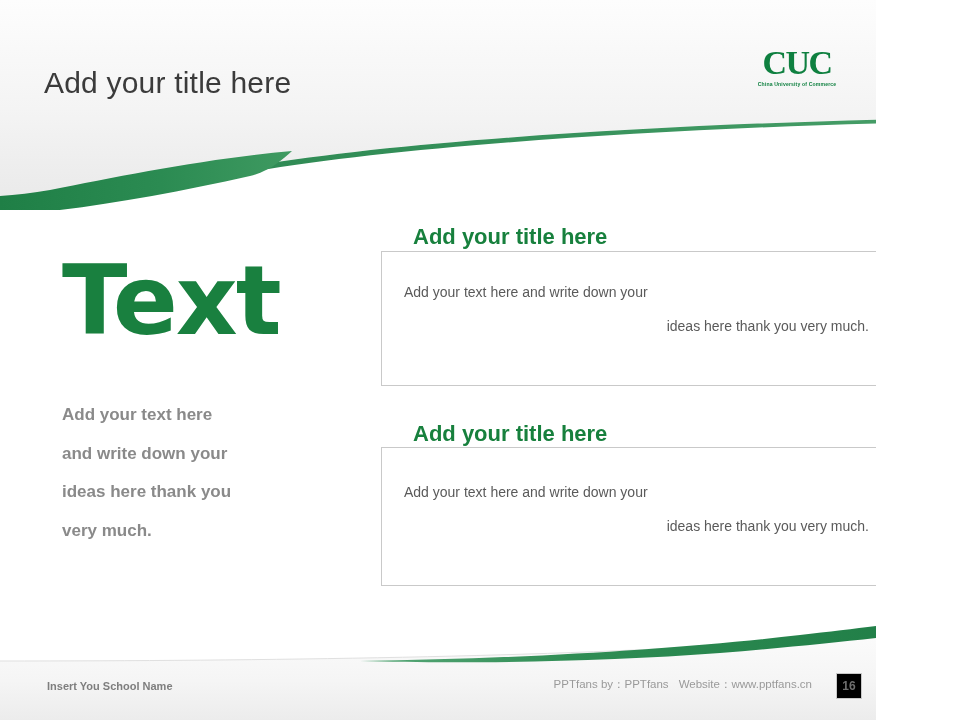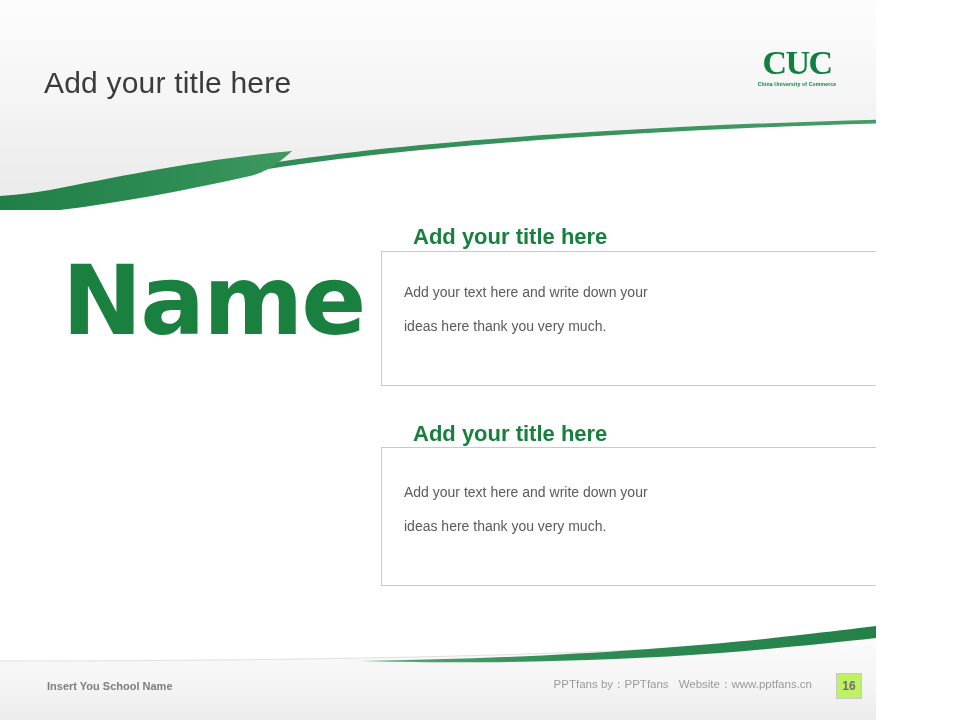--- a/index.html
+++ b/index.html
@@ -127,21 +127,21 @@
     font-size: 14px;
     font-weight: 400;
     color: #5a5a5a;
     line-height: 2.43;
     text-align: justify;
     text-justify: inter-word;
   }
   .panel-body-1 { top: 275px; }
   .panel-body-2 { top: 475px; }
   .panel-body > span { display: block; }
-  .panel-body > span.last { text-align: left; }
+  .panel-body > span.last { text-align: right; }
 
   
   .footer-bg {
     position: absolute;
     left: 0;
     bottom: 0;
     width: 960px;
     height: 105px;
     overflow: hidden;
     pointer-events: none;
@@ -174,21 +174,21 @@
     width: 26px;
     height: 26px;
     border: 1px solid #c8c8c8;
     box-sizing: border-box;
     display: flex;
     align-items: center;
     justify-content: center;
     font-size: 12px;
     font-weight: 700;
     color: #6e6e6e;
-    background: #bef264;
+    background: #000000;
   }
 </style>
 </head>
 <body>
 
 <div class="slide">
 
   <div class="header-bg">
     <svg class="header-svg" width="960" height="210" viewBox="0 0 960 210" xmlns="http://www.w3.org/2000/svg">
       <defs>
@@ -216,21 +216,27 @@
   </div>
 
   <h1 class="slide-title">Add your title here</h1>
 
   <div class="logo">
     <div class="logo-mark">CUC</div>
     <div class="logo-sub">China University of Commerce</div>
   </div>
 
   <div class="left-col">
-    <div class="big-word">Name</div>
+    <div class="big-word">Text</div>
+    <p class="left-para">
+      <span>Add your text here</span>
+      <span>and write down your</span>
+      <span>ideas here thank you</span>
+      <span class="last">very much.</span>
+    </p>
   </div>
 
   <div class="panel panel-1"></div>
   <div class="panel-title panel-title-1">Add your title here</div>
   <div class="panel-body panel-body-1">
     <span>Add your text here and write down your</span>
     <span class="last">ideas here thank you very much.</span>
   </div>
 
   <div class="panel panel-2"></div>

